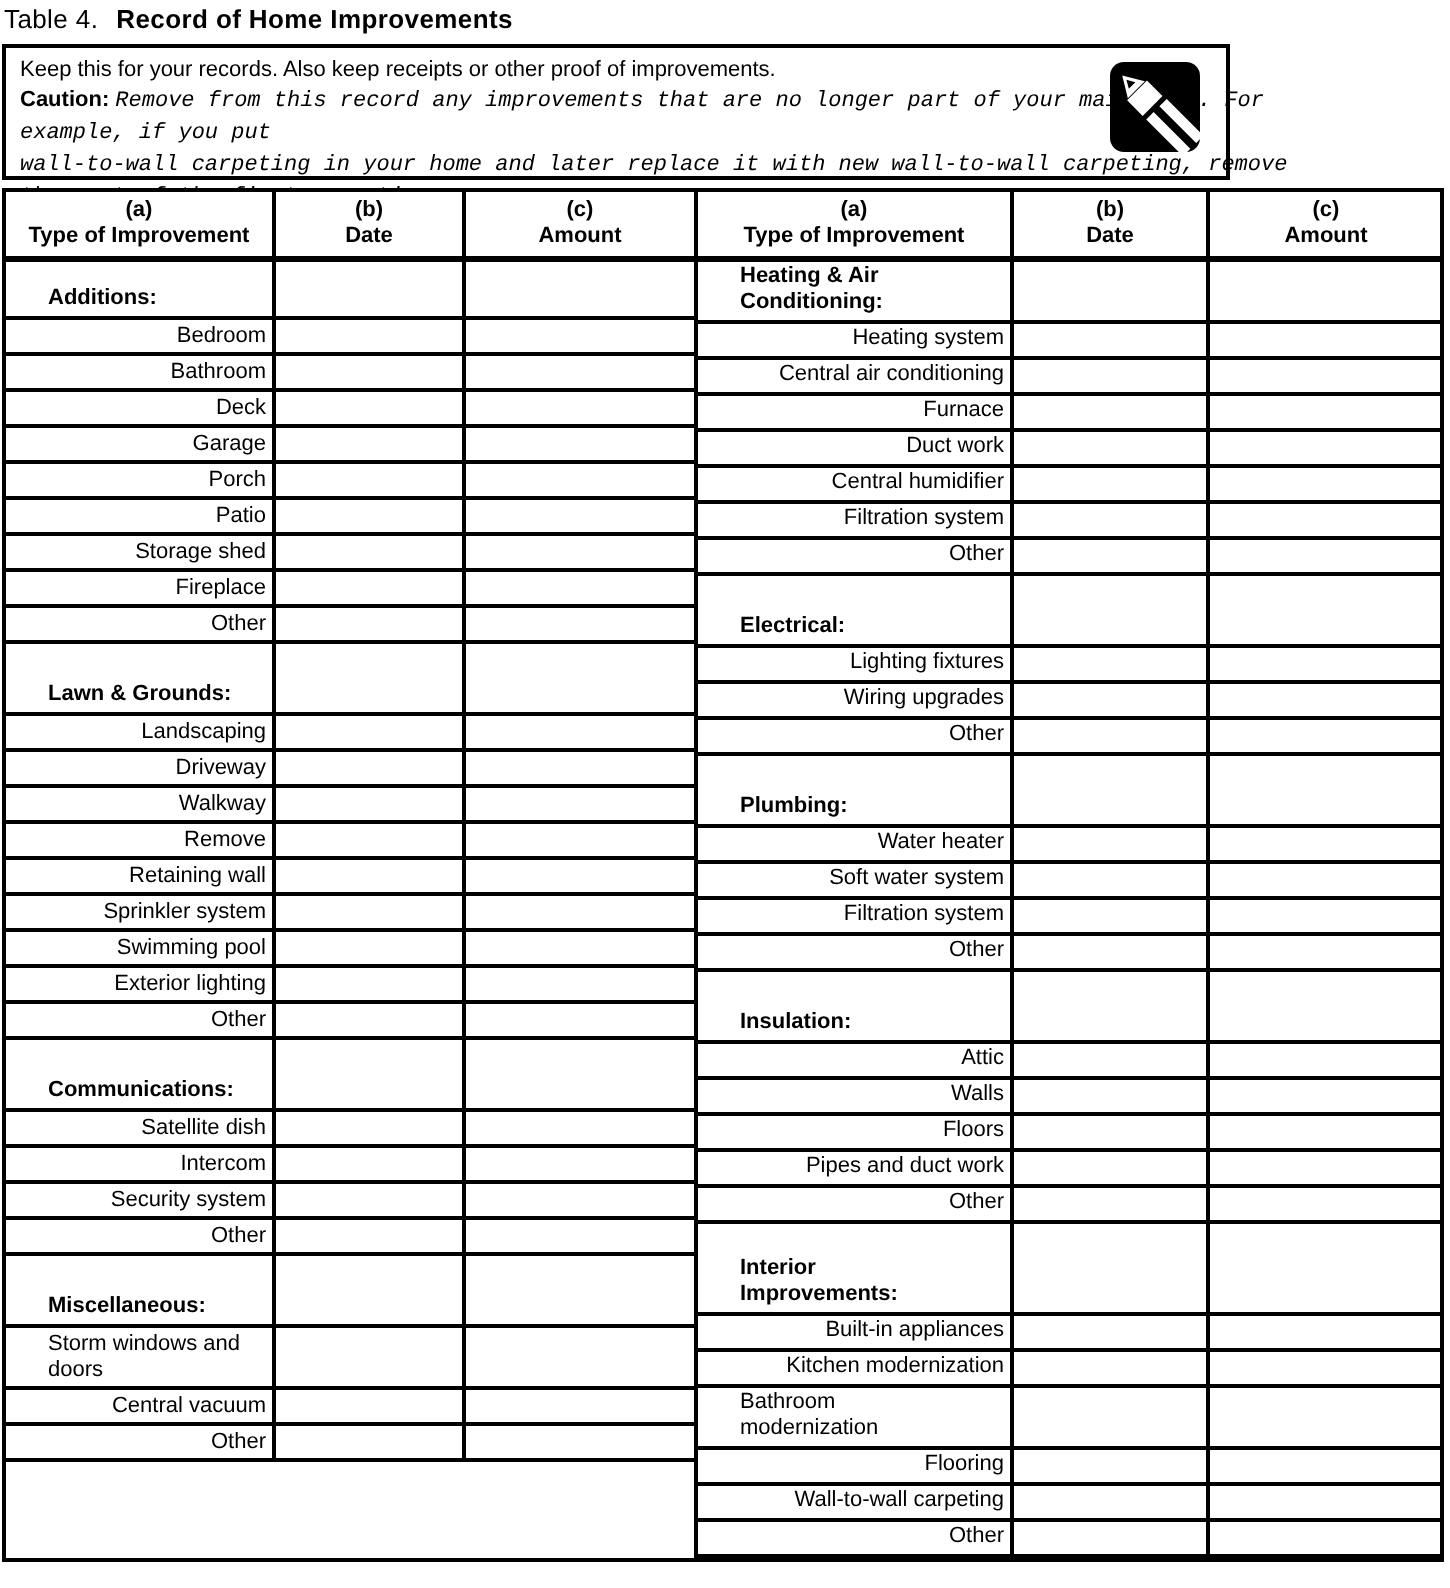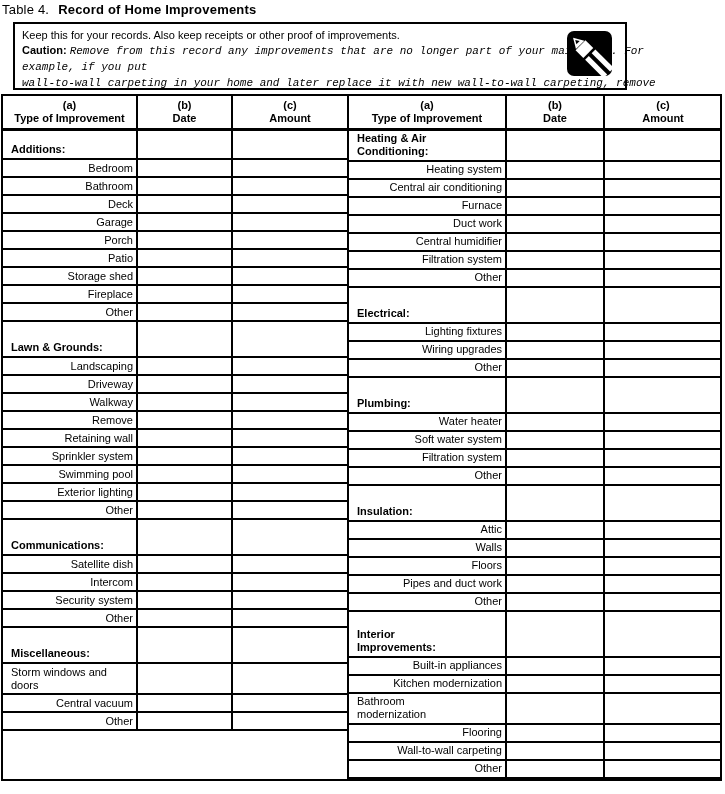--- a/index.html
+++ b/index.html
@@ -10,21 +10,21 @@
     color: #000;
   }
 
   
   .title-line { position: absolute; top: 2px; left: 2px; font-size: 13px; white-space: nowrap; }
   .title-prefix { font-weight: normal; letter-spacing: 0.2px; }
   .title-main { font-weight: bold; margin-left: 9px; letter-spacing: 0.2px; }
 
   
   .notice {
-    position: absolute; top: 22px; left: 13px; width: 614px; height: 68px;
+    position: absolute; top: 22px; left: 1px; width: 614px; height: 68px;
     border: 2px solid #000; padding: 4px 8px 4px 7px;
   }
   .notice-text { width: 648px; font-size: 11px; line-height: 15px; }
   .caution-rest { white-space: pre-line; font-style: italic; font-family: Liberation Mono, monospace; }
   .caution-label { font-weight: bold; font-style: normal; }
   .pencil-icon-box { position: absolute; top: 7px; right: 13px; width: 45px; height: 45px; }
 
   
   .grid {
     position: absolute; top: 94px; left: 1px; width: 721px; height: 687px;
@@ -42,21 +42,21 @@
   .tleft th:last-child,  .tleft td:last-child  { border-right: none; } 
   .tright th:last-child, .tright td:last-child { border-right: none; }
 
   .tbl thead th {
     border-bottom: 3px solid #000;
     font-weight: bold; text-align: center; vertical-align: middle;
     line-height: 13px; white-space: pre-line; height: 31px;
   }
 
   td.c-label {
-    padding: 1px 3px 1px 8px; vertical-align: middle;
+    padding: 1px 3px 1px 21px; vertical-align: middle;
     white-space: pre-line; line-height: 13px; overflow: hidden; margin-left: 42px;
   }
   tr.r-head   { height: 33px; }
   tr.r-first  { height: 30px; }
   tr.r-item   { height: 18px; text-align: right; }
   tr.r-item2  { height: 31px; }
   tr.r-section{ height: 36px; }
   tr.r-sectall{ height: 46px; }
   tr.r-first td.c-label, tr.r-section td.c-label, tr.r-sectall td.c-label {
     font-weight: bold; vertical-align: bottom; padding-bottom: 2px;

